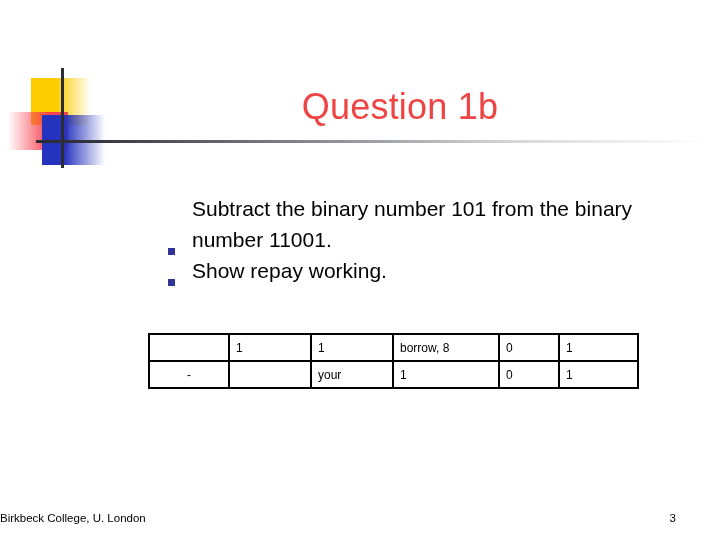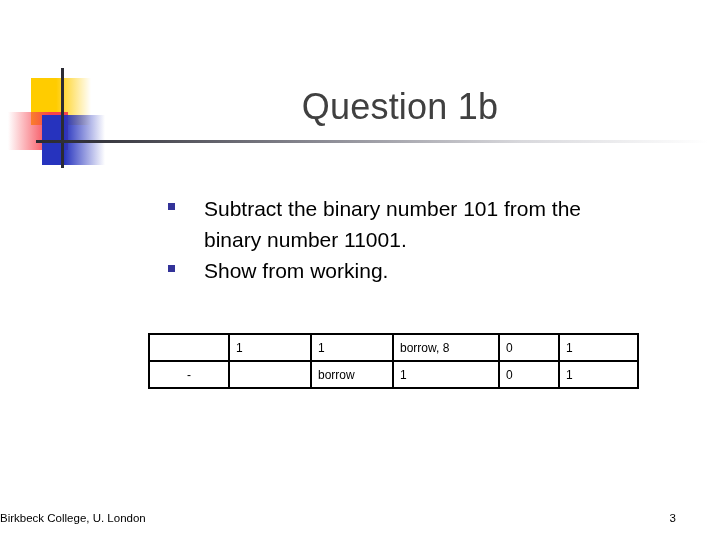--- a/index.html
+++ b/index.html
@@ -73,37 +73,36 @@
 
   
   .title {
     position: absolute;
     left: 120px;
     top: 86px;
     width: 560px;
     text-align: center;
     font-size: 36px;
     line-height: 42px;
-    color: #404040;
+    color: #ef4444;
     letter-spacing: 0.2px;
     white-space: nowrap;
   }
 
   
   .body-block {
     position: absolute;
     left: 168px;
     top: 193px;
     width: 470px;
   }
   .bullet-row {
     display: flex;
-    align-items: flex-start;
+    align-items: flex-end;
     margin-bottom: 0px;
-    gap: 12px;
   }
   .bullet-mark {
     flex: 0 0 auto;
     width: 7px;
     height: 7px;
     background: #333399;
     margin-top: 10px;
     margin-right: 17px;
   }
   .bullet-text {
@@ -175,21 +174,21 @@
 
   <div class="title">Question 1b</div>
 
   <div class="body-block">
     <div class="bullet-row">
       <span class="bullet-mark"></span>
       <span class="bullet-text">Subtract the binary number 101 from the binary number 11001.</span>
     </div>
     <div class="bullet-row">
       <span class="bullet-mark"></span>
-      <span class="bullet-text">Show from working.</span>
+      <span class="bullet-text">Show repay working.</span>
     </div>
   </div>
 
   <table class="binary-table">
     <colgroup>
       <col class="col-label">
         <col class="col-a">
         <col class="col-b">
       <col class="col-c">
         <col class="col-d">
@@ -200,21 +199,21 @@
         <td class="label-col"></td>
         <td>1</td>
         <td>1</td>
         <td>borrow, 8</td>
         <td>0</td>
         <td>1</td>
       </tr>
       <tr>
         <td class="label-col">-</td>
         <td></td>
-        <td>borrow</td>
+        <td>your</td>
         <td>1</td>
         <td>0</td>
         <td>1</td>
       </tr>
     </tbody>
   </table>
 
   <div class="footer-center">Birkbeck College, U. London</div>
   <div class="footer-page">3</div>
 

